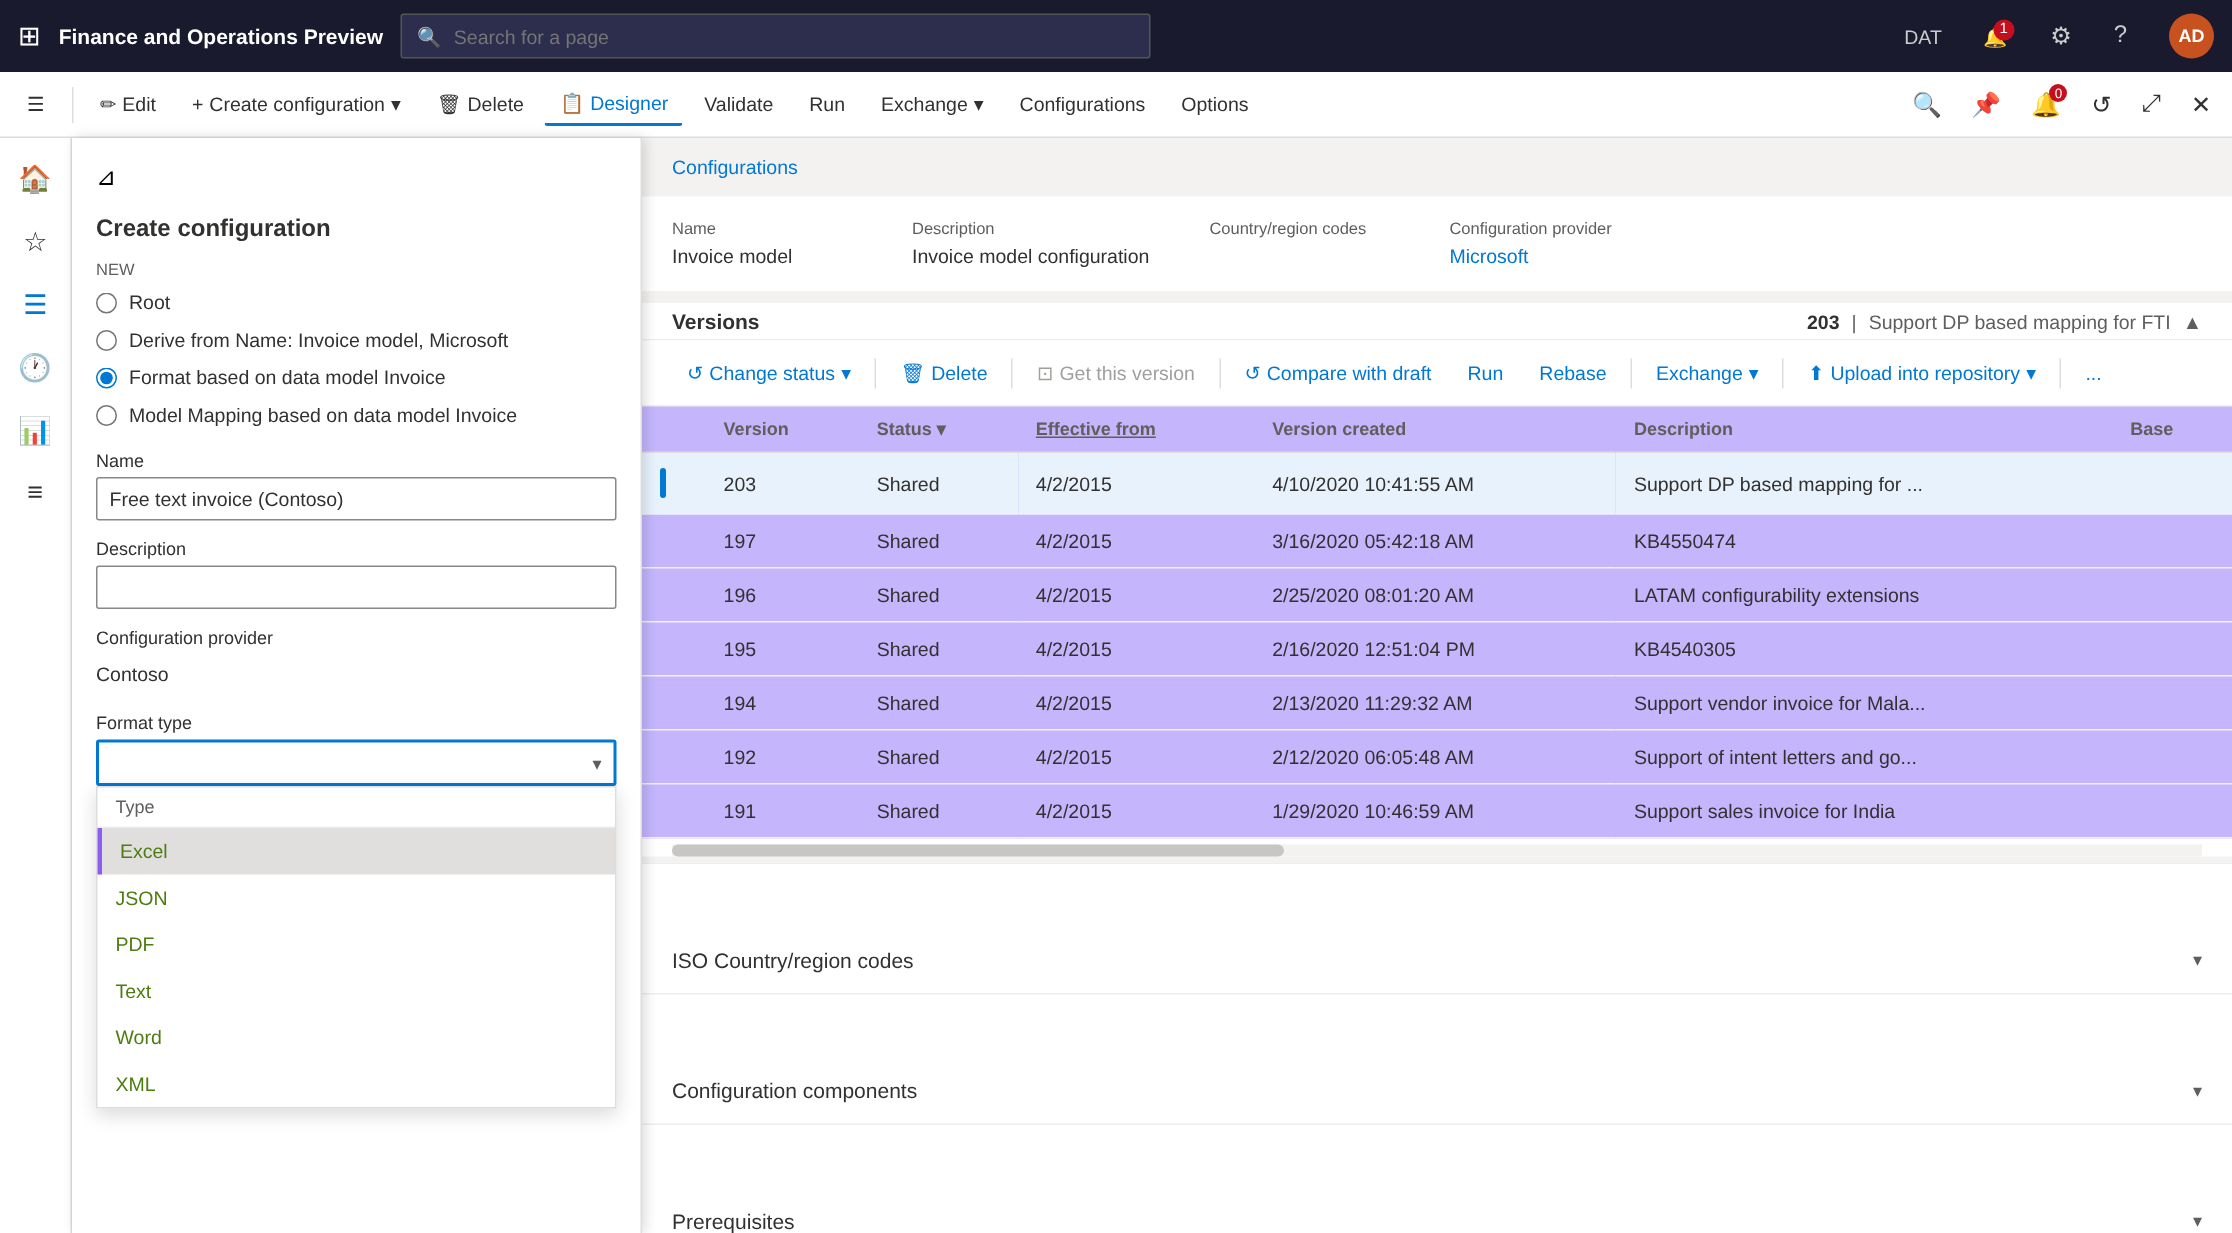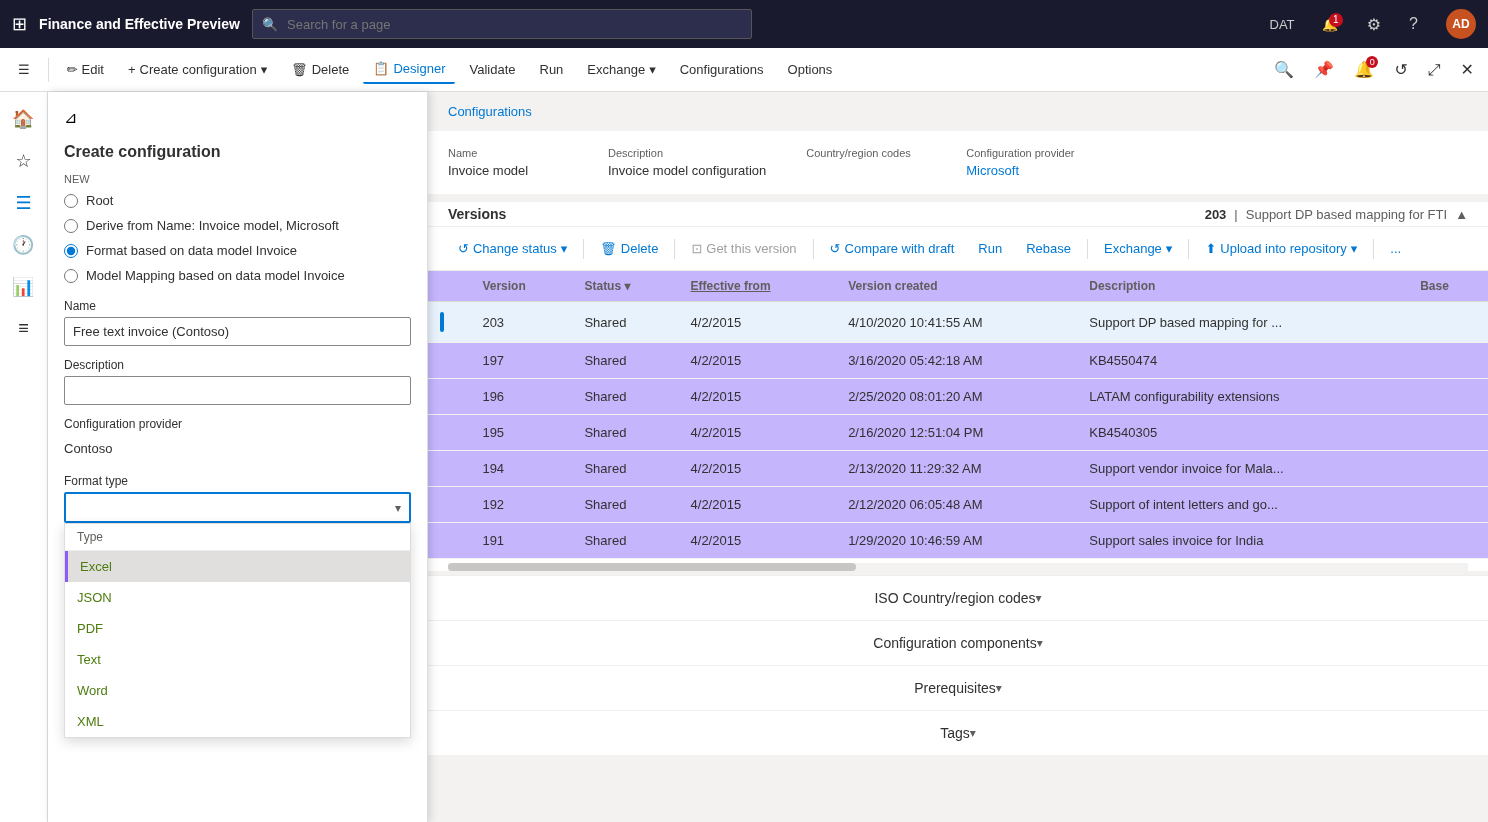--- a/index.html
+++ b/index.html
@@ -139,32 +139,32 @@
     .scrollbar-track {
       height: 8px; background: #f3f2f1; position: relative; margin: 4px 20px;
     }
     .scrollbar-thumb {
       height: 8px; background: #c8c6c4; border-radius: 4px; width: 40%; position: absolute; left: 0;
     }
 
     
     .collapsible { background: white; border-top: 1px solid #eee; }
     .collapsible-header {
-      display: flex; align-items: center; justify-content: center;
-      padding: 14px 20px; cursor: pointer;
+      display: flex; align-items: center; justify-content: space-between;
+      padding: 14px 20px; cursor: pointer; margin-top: 42px;
     }
     .collapsible-title { font-size: 14px; font-weight: 500; color: #323130; }
     .chevron { font-size: 12px; color: #605e5c; }
   </style>
 </head>
 <body>
 
 <div class="top-bar">
   <span style="font-size:18px; cursor:pointer;">⊞</span>
-  <span class="top-bar-title">Finance and Effective Preview</span>
+  <span class="top-bar-title">Finance and Operations Preview</span>
   <div class="top-bar-search">
     <span style="margin-right:8px; color:#ccc;">🔍</span>
     <input type="text" placeholder="Search for a page" style="">
   </div>
   <div class="top-bar-right">
     <span style="color:#ccc;">DAT</span>
     <span style="position:relative; cursor:pointer;">
       🔔
       <span style="position:absolute;top:-4px;right:-4px;background:#c50f1f;color:white;border-radius:50%;width:14px;height:14px;font-size:10px;display:flex;align-items:center;justify-content:center;">1</span>
     </span>

